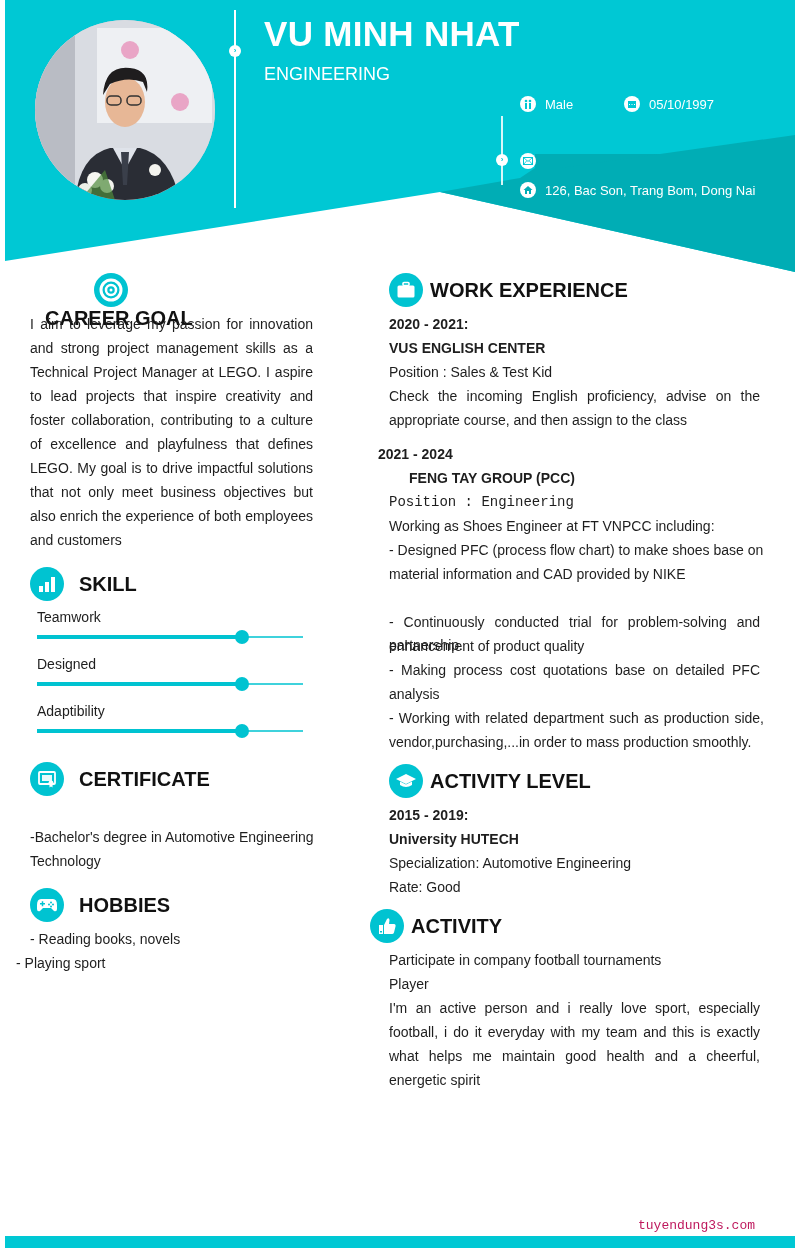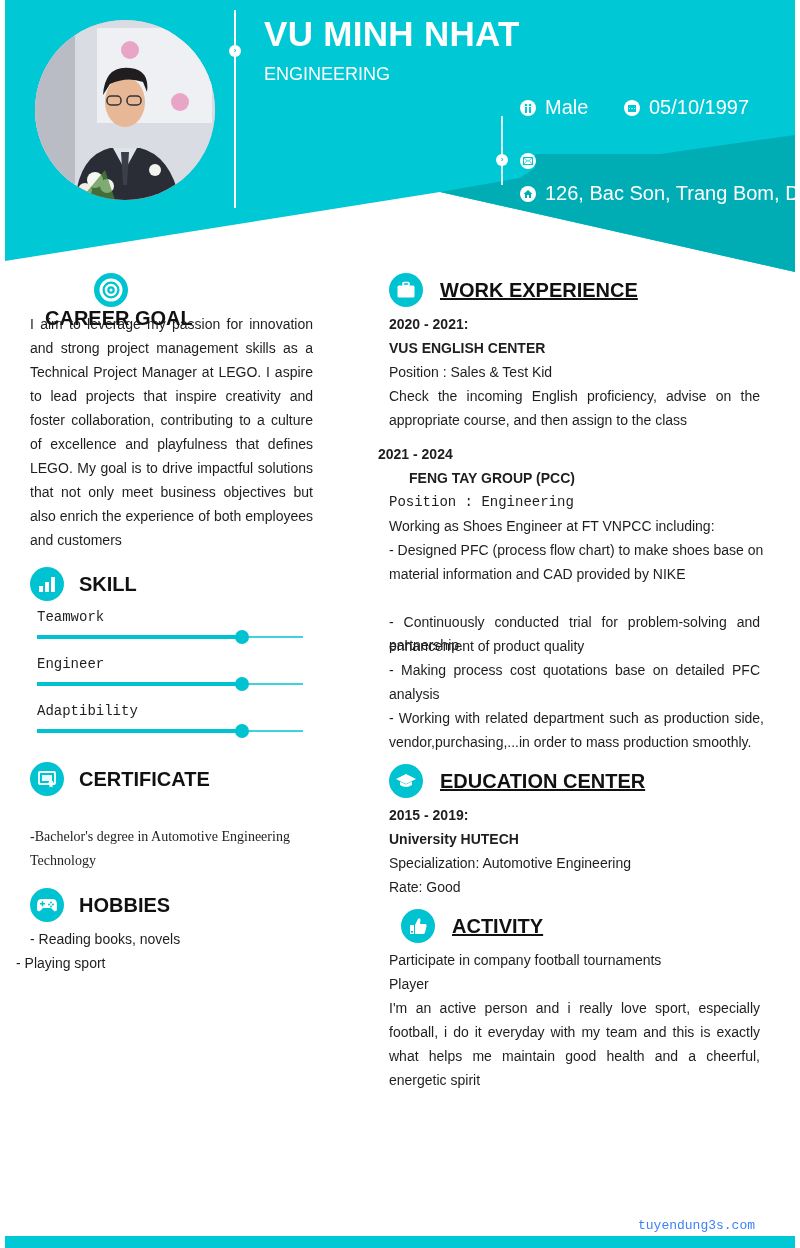--- a/index.html
+++ b/index.html
@@ -13,38 +13,38 @@
 
   .vline-left { position: absolute; left: 234px; top: 10px; width: 2px; height: 198px; background: #ffffff; }
   .vdot { position: absolute; width: 12px; height: 12px; border-radius: 50%; background: #ffffff; display: flex; align-items: center; justify-content: center; }
   .vdot span { color: #00c8d4; font-size: 8px; font-weight: bold; line-height: 1; }
 
   .name { position: absolute; left: 264px; top: 14px; color: #ffffff; font-size: 35px; font-weight: bold; letter-spacing: 0.3px; white-space: nowrap; }
   .title { position: absolute; left: 264px; top: 64px; color: #ffffff; font-size: 18px; white-space: nowrap; }
 
   .vline-right { position: absolute; left: 501px; top: 116px; width: 2px; height: 69px; background: rgba(255,255,255,0.85); }
 
-  .info { position: absolute; color: #ffffff; font-size: 20px; display: flex; align-items: center; white-space: nowrap; }
+  .info { position: absolute; color: #ffffff; font-size: 13px; display: flex; align-items: center; white-space: nowrap; }
   .info .ic { width: 16px; height: 16px; border-radius: 50%; background: #ffffff; display: inline-flex; align-items: center; justify-content: center; margin-right: 9px; flex: 0 0 16px; }
 
   .sec-head { position: absolute; display: flex; align-items: center; }
   .sec-icon { width: 34px; height: 34px; border-radius: 50%; background: #00c3d1; display: flex; align-items: center; justify-content: center; flex: 0 0 34px; }
   .sec-title { font-size: 20px; font-weight: bold; color: #111111; margin-left: 15px; white-space: nowrap; }
-  .sec-title.r { margin-left: 17px; text-decoration: underline; }
+  .sec-title.r { margin-left: 7px; }
 
   .para { position: absolute; font-size: 14px; line-height: 24px; color: #1e1e1e; }
   .just { text-align: justify; }
   .bold { font-weight: bold; }
 
-  .skill-label { position: absolute; left: 37px; font-size: 14px; color: #1e1e1e; font-family: Liberation Mono, monospace; }
+  .skill-label { position: absolute; left: 37px; font-size: 14px; color: #1e1e1e; }
   .skill-track { position: absolute; left: 37px; width: 266px; height: 2px; background: #3fd2dc; }
   .skill-fill { position: absolute; left: 0; top: -1px; height: 4px; background: #00c3d1; }
   .skill-knob { position: absolute; top: -6px; width: 14px; height: 14px; border-radius: 50%; background: #00c3d1; margin-left: -7px; }
 
-  .watermark { position: absolute; left: 638px; top: 1218px; font-family: "Liberation Mono", "DejaVu Sans Mono", monospace; font-size: 13px; color: #3b82f6; }
+  .watermark { position: absolute; left: 638px; top: 1218px; font-family: "Liberation Mono", "DejaVu Sans Mono", monospace; font-size: 13px; color: #be185d; }
   .footer-bar { position: absolute; left: 5px; top: 1236px; width: 790px; height: 12px; background: #00c8d4; }
 </style>
 </head>
 <body>
 
 <svg class="header-bg" width="800" height="280" viewBox="0 0 800 280">
   <polygon points="5,0 795,0 795,272 440,192 5,261" fill="#00c8d4"></polygon>
   <polygon points="440,192 520,178 535,168 535,154 660,154 795,135 795,272" fill="#00adb5"></polygon>
   <polygon points="535,154 660,154 560,168 535,168" fill="#00adb5"></polygon>
 </svg>
@@ -150,21 +150,21 @@
   </div>
   <div class="sec-title">SKILL</div>
 </div>
 
 <div class="skill-label" style="top:609px;">Teamwork</div>
 <div class="skill-track" style="top:636px;">
   <div class="skill-fill" style="width:205px;"></div>
   <div class="skill-knob" style="left:205px;"></div>
 </div>
 
-<div class="skill-label" style="top:656px;">Engineer</div>
+<div class="skill-label" style="top:656px;">Designed</div>
 <div class="skill-track" style="top:683px;">
   <div class="skill-fill" style="width:205px;"></div>
   <div class="skill-knob" style="left:205px;"></div>
 </div>
 
 <div class="skill-label" style="top:703px;">Adaptibility</div>
 <div class="skill-track" style="top:730px;">
   <div class="skill-fill" style="width:205px;"></div>
   <div class="skill-knob" style="left:205px;"></div>
 </div>
@@ -173,21 +173,21 @@
   <div class="sec-icon">
     <svg width="20" height="18" viewBox="0 0 20 18">
         <rect x="2" y="2" width="16" height="12" rx="1" fill="none" stroke="#fff" stroke-width="1.8"></rect>
         <rect x="5" y="5" width="10" height="6" fill="#e8fbfc"></rect>
         <circle cx="14" cy="13" r="2.5" fill="#fff"></circle>
         <path d="M12.5 14 L12.5 17.5 L14 16.5 L15.5 17.5 L15.5 14" fill="#fff"></path>
       </svg>
   </div>
   <div class="sec-title">CERTIFICATE</div>
 </div>
-<div class="para" style="left:30px; top:825px; width:290px;font-family:Liberation Serif, serif;">-Bachelor's degree in Automotive Engineering Technology</div>
+<div class="para" style="left:30px; top:825px; width:290px;">-Bachelor's degree in Automotive Engineering Technology</div>
 
 <div class="sec-head" style="left:30px; top:888px;">
   <div class="sec-icon">
     <svg width="22" height="16" viewBox="0 0 22 16">
         <path d="M5 2 L17 2 Q21 2 21 8 L21 12 Q21 15 18 14 L15 11 L7 11 L4 14 Q1 15 1 12 L1 8 Q1 2 5 2 Z" fill="#fff"></path>
         <rect x="4" y="6" width="5" height="1.5" fill="#00c3d1"></rect>
         <rect x="5.75" y="4.25" width="1.5" height="5" fill="#00c3d1"></rect>
         <circle cx="15" cy="5.5" r="1" fill="#00c3d1"></circle>
         <circle cx="17" cy="7.5" r="1" fill="#00c3d1"></circle>
         <circle cx="13" cy="7.5" r="1" fill="#00c3d1"></circle>
@@ -225,28 +225,28 @@
 <div class="para just" style="left:389px; top:658px; width:371px;">- Making process cost quotations base on detailed PFC analysis</div>
 <div class="para just" style="left:389px; top:706px; width:375px;">- Working with related department such as production side, vendor,purchasing,...in order to mass production smoothly.</div>
 
 <div class="sec-head" style="left:389px; top:764px;">
   <div class="sec-icon">
     <svg width="22" height="18" viewBox="0 0 22 18">
         <path d="M11 2 L21 7 L11 12 L1 7 Z" fill="#fff"></path>
         <path d="M5 9.5 L5 13 Q11 17 17 13 L17 9.5 L11 12.5 Z" fill="#fff"></path>
       </svg>
   </div>
-  <div class="sec-title r">EDUCATION CENTER</div>
+  <div class="sec-title r">ACTIVITY LEVEL</div>
 </div>
 <div class="para bold" style="left:389px; top:803px;">2015 - 2019:</div>
 <div class="para bold" style="left:389px; top:827px;">University HUTECH</div>
 <div class="para" style="left:389px; top:851px;">Specialization: Automotive Engineering</div>
 <div class="para" style="left:389px; top:875px;">Rate: Good</div>
 
-<div class="sec-head" style="left:401px; top:909px;">
+<div class="sec-head" style="left:370px; top:909px;">
   <div class="sec-icon">
     <svg width="20" height="20" viewBox="0 0 20 20">
         <rect x="2" y="9" width="4" height="9" fill="#fff"></rect>
         <rect x="3" y="15" width="2" height="1.5" fill="#00c3d1"></rect>
         <path d="M7 9 L10 3 Q12 1 12.5 4 L12 8 L17 8 Q19 8 18.5 10.5 L17 16.5 Q16.5 18 15 18 L7 18 Z" fill="#fff"></path>
       </svg>
   </div>
   <div class="sec-title r">ACTIVITY</div>
 </div>
 <div class="para" style="left:389px; top:948px; white-space:nowrap;">Participate in company football  tournaments</div>

